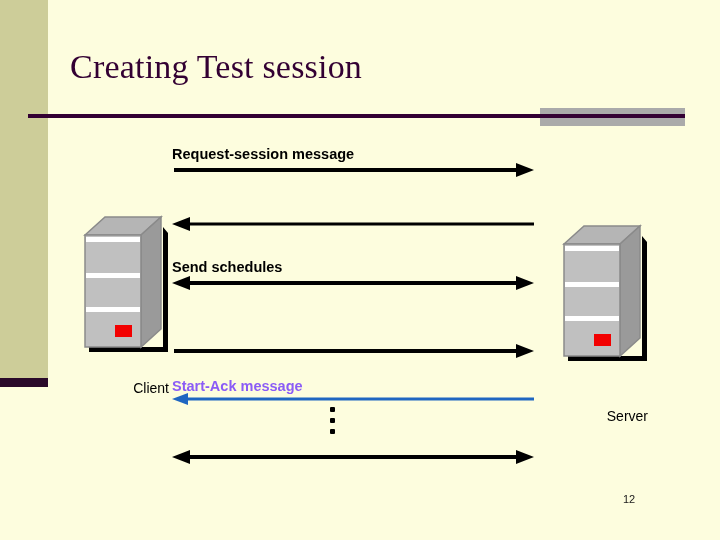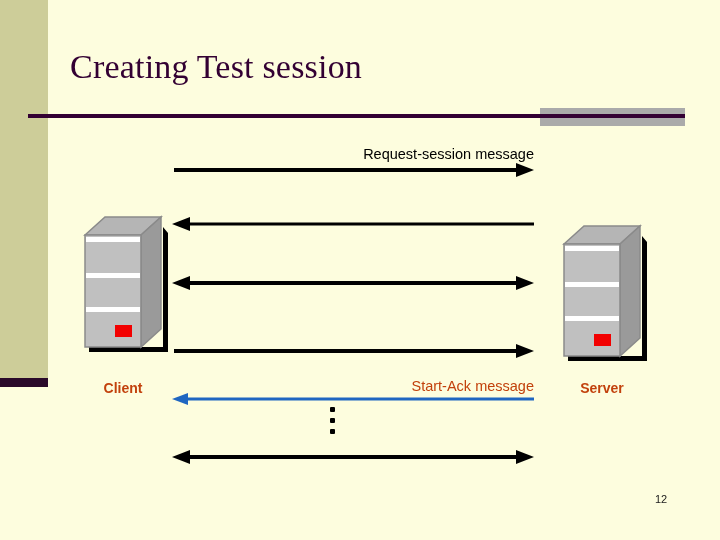--- a/index.html
+++ b/index.html
@@ -65,46 +65,46 @@
   
   .tower {
     position: absolute;
     width: 92px;
     height: 140px;
   }
   .tower svg { display: block; }
   .tower-label {
     position: absolute;
     font-size: 14px;
-    font-weight: bold;
-    color: #c2410c;
-    white-space: nowrap;
-    text-align: center;
-  }
-
-  
-  .arrow-row {
-    position: absolute;
-    left: 172px;
-    width: 362px;
-    height: 16px;
-  }
-  .arrow-row svg { display: block; }
-
-  .msg-label {
-    position: absolute;
-    font-size: 14.5px;
     font-weight: normal;
     color: #000000;
     white-space: nowrap;
     text-align: right;
+  }
+
+  
+  .arrow-row {
+    position: absolute;
+    left: 172px;
+    width: 362px;
+    height: 16px;
+  }
+  .arrow-row svg { display: block; }
+
+  .msg-label {
+    position: absolute;
+    font-size: 14.5px;
+    font-weight: bold;
+    color: #000000;
+    white-space: nowrap;
+    text-align: left;
     width: 362px;
     left: 172px;
   }
-  .msg-label.blue { color: #c2410c; }
+  .msg-label.blue { color: #8b5cf6; }
 
   
   .ellipsis {
     position: absolute;
     left: 330px;
     top: 407px;
     width: 8px;
     height: 28px;
   }
   .ellipsis i {
@@ -112,21 +112,21 @@
     width: 5px;
     height: 5px;
     background: #000;
     border-radius: 1px;
     margin-bottom: 6px;
   }
 
   
   .page-num {
     position: absolute;
-    left: 655px;
+    left: 623px;
     top: 493px;
     font-size: 11px;
     color: #1a1a1a;
   }
 </style>
 </head>
 <body>
 
 <div id="slide">
 
@@ -163,37 +163,38 @@
       <polygon points="12,134 86,134 86,14 91,20 91,139 12,139" fill="#000000"></polygon>
       <polygon points="8,22 28,4 84,4 64,22" fill="#b5b5b5" stroke="#8a8a8a" stroke-width="1.5"></polygon>
       <polygon points="64,22 84,4 84,116 64,134" fill="#9a9a9a" stroke="#8a8a8a" stroke-width="1.5"></polygon>
       <rect x="8" y="22" width="56" height="112" fill="#c0c0c0" stroke="#8a8a8a" stroke-width="1.5"></rect>
       <rect x="9" y="24" width="54" height="5" fill="#ffffff"></rect>
       <rect x="9" y="60" width="54" height="5" fill="#ffffff"></rect>
       <rect x="9" y="94" width="54" height="5" fill="#ffffff"></rect>
       <rect x="38" y="112" width="17" height="12" fill="#f20000"></rect>
     </svg>
   </div>
-  <div class="tower-label" style="left:556px; top:380px; width:92px;">Server</div>
+  <div class="tower-label" style="left:556px; top:408px; width:92px;">Server</div>
 
   <div class="msg-label" style="top:146px;">Request-session message</div>
   <div class="arrow-row" style="top:162px;">
     <svg width="362" height="16" viewBox="0 0 362 16" xmlns="http://www.w3.org/2000/svg">
       <line x1="2" y1="8" x2="350" y2="8" stroke="#000000" stroke-width="4"></line>
       <polygon points="362,8 344,1 344,15" fill="#000000"></polygon>
     </svg>
   </div>
 
   <div class="arrow-row" style="top:216px;">
     <svg width="362" height="16" viewBox="0 0 362 16" xmlns="http://www.w3.org/2000/svg">
       <line x1="12" y1="8" x2="362" y2="8" stroke="#000000" stroke-width="3"></line>
       <polygon points="0,8 18,1 18,15" fill="#000000"></polygon>
     </svg>
   </div>
 
+  <div class="msg-label" style="top:259px;">Send schedules</div>
   <div class="arrow-row" style="top:275px;">
     <svg width="362" height="16" viewBox="0 0 362 16" xmlns="http://www.w3.org/2000/svg">
       <line x1="12" y1="8" x2="350" y2="8" stroke="#000000" stroke-width="4"></line>
       <polygon points="0,8 18,1 18,15" fill="#000000"></polygon>
       <polygon points="362,8 344,1 344,15" fill="#000000"></polygon>
     </svg>
   </div>
 
   <div class="arrow-row" style="top:343px;">
     <svg width="362" height="16" viewBox="0 0 362 16" xmlns="http://www.w3.org/2000/svg">

